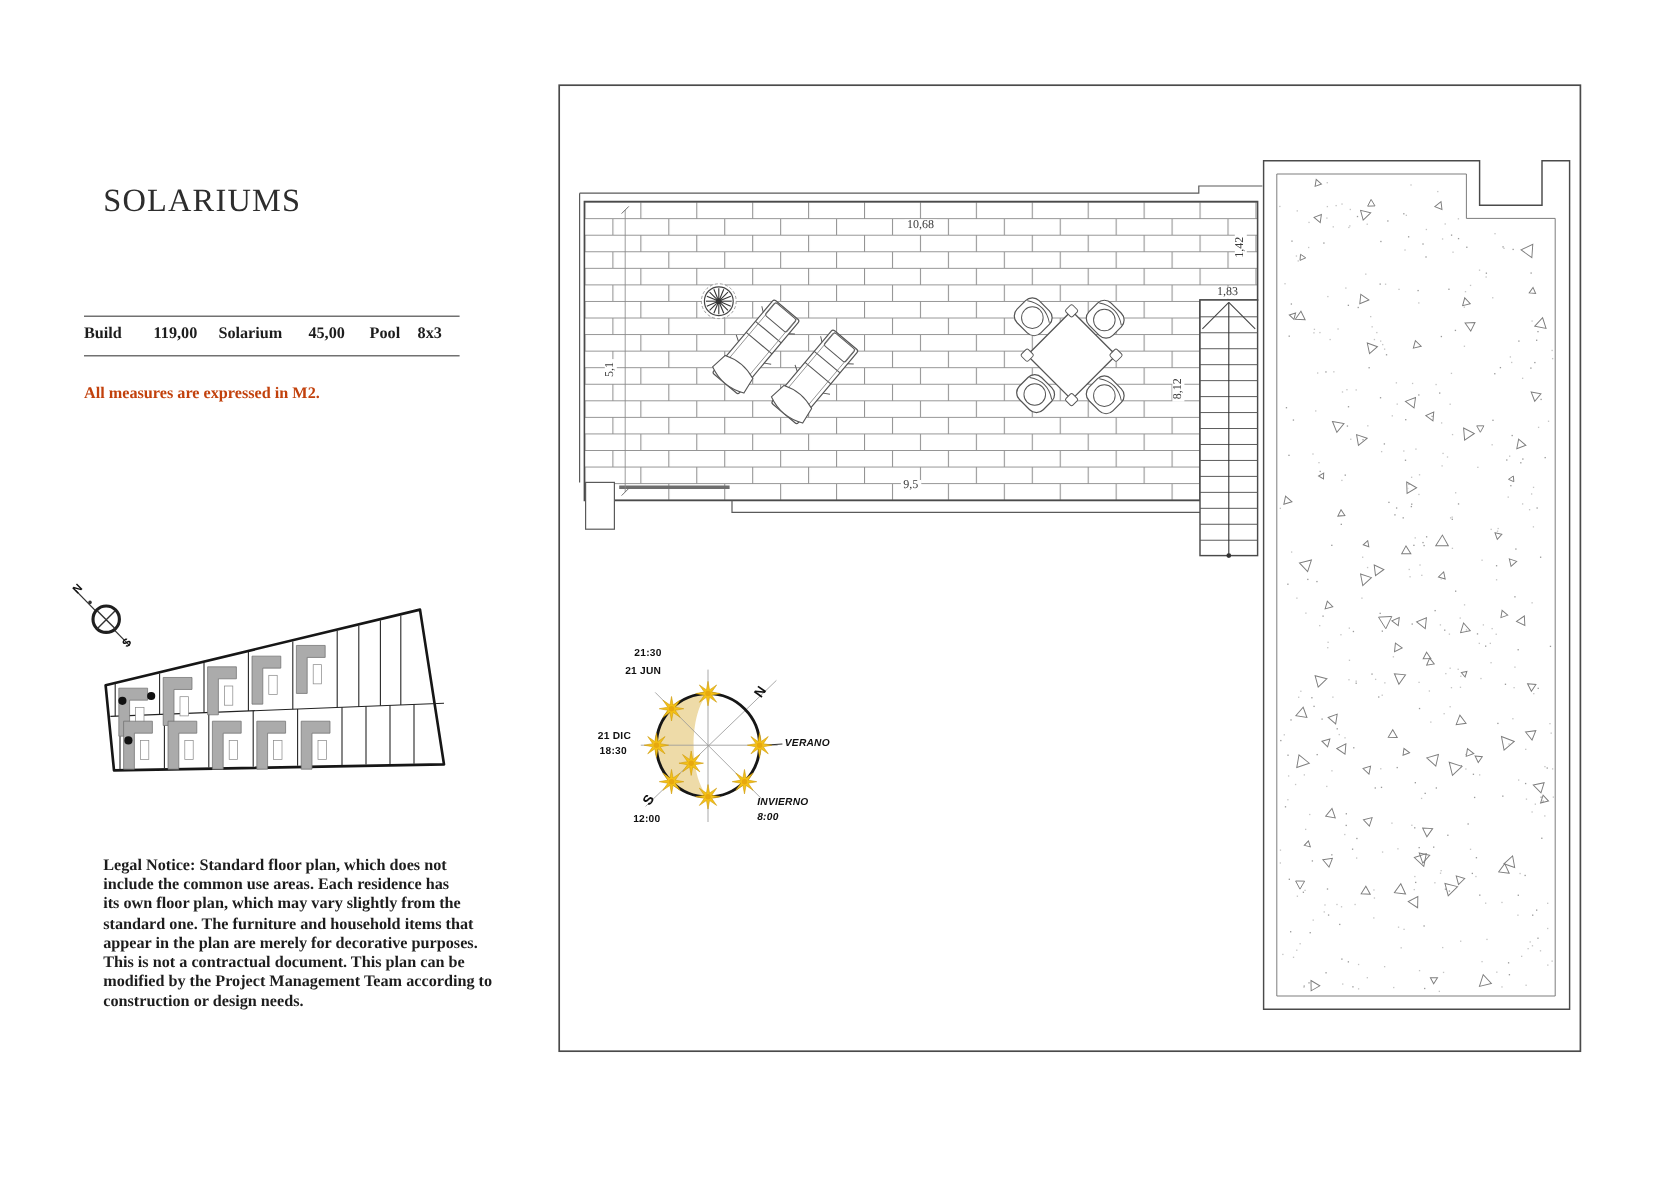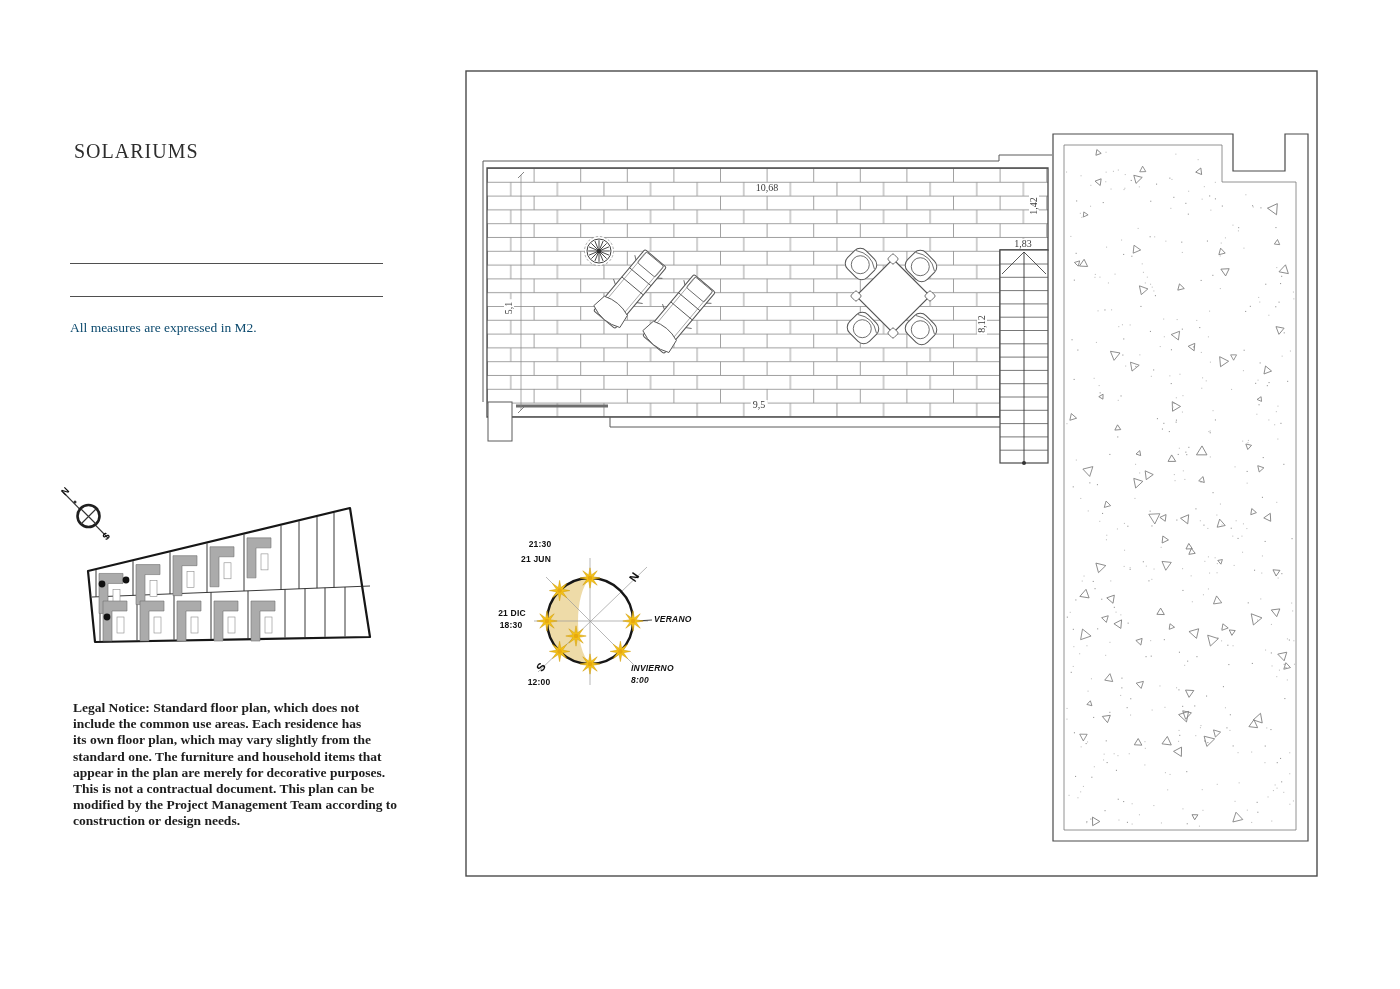--- a/index.html
+++ b/index.html
@@ -1,25 +1,25 @@
 <!DOCTYPE html>
 <html><head>
 <meta charset="utf-8">
 <style>
   html,body{margin:0;padding:0;background:#fff;}
   .page{position:relative;width:1400px;height:989px;background:#ffffff;overflow:hidden;
         font-family:"Liberation Serif",serif;}
-  .title{position:absolute;left:70px;top:136px;margin:4px;font-size:20px;font-weight:500;
+  .title{position:absolute;left:70px;top:136px;margin:16px;font-size:27px;font-weight:500;
          letter-spacing:1px;color:#2d2d2d;font-family:"Liberation Serif",serif;}
   .rule{position:absolute;left:70px;width:313px;height:0;border-top:1.6px solid #4f4f4f;}
   .summary{position:absolute;left:70px;top:270px;width:320px;height:20px;
            font-size:13.5px;font-weight:700;color:#1d1d1d;}
   .summary span{position:absolute;top:0;white-space:nowrap;}
-  .note{position:absolute;left:70px;top:320px;margin:0;font-size:13.5px;font-weight:400;color:#0c4a6e;}
-  .legal{position:absolute;left:70px;top:697px;width:360px;margin:3px;font-size:13.5px;
+  .note{position:absolute;left:70px;top:320px;margin:0;font-size:13.5px;font-weight:700;color:#c2410c;}
+  .legal{position:absolute;left:70px;top:697px;width:360px;margin:16px;font-size:13.5px;
          font-weight:700;color:#1d1d1d;line-height:16.2px;white-space:pre-line;}
   #gfx{position:absolute;left:0;top:0;}
   .dim{position:absolute;font:10px "Liberation Serif",serif;color:#3a3a3a;background:#fff;
        line-height:1;padding:0 2px;white-space:nowrap;transform:translate(-50%,-50%);}
   .dim.rot{transform:translate(-50%,-50%) rotate(-90deg);}
   .sunlabel{position:absolute;font:bold 8.5px "Liberation Sans",sans-serif;color:#101010;
        white-space:nowrap;transform:translate(-50%,-50%);letter-spacing:.2px;text-align:center;}
   .sunlabel.la{transform:translate(0,-50%);font-style:italic;}
   .nslabel{position:absolute;font:bold 11.5px "Liberation Sans",sans-serif;color:#101010;
        transform:translate(-50%,-50%) rotate(-55deg);}
@@ -740,20 +740,28 @@
         </g>
         <g>
           <polygon points="576.0,625.8 577.3,632.9 583.2,628.8 579.1,634.7 586.2,636.0 579.1,637.3 583.2,643.2 577.3,639.1 576.0,646.2 574.7,639.1 568.8,643.2 572.9,637.3 565.8,636.0 572.9,634.7 568.8,628.8 574.7,632.9" fill="#f4c117" stroke="#cf9a0b" stroke-width="0.5"></polygon>
           <circle cx="576" cy="636" r="2.3" fill="#e7a90e"></circle>
         </g>
       </g>
     </svg>
 
   <h1 class="title">SOLARIUMS</h1>
   <div class="rule" style="top:263px"></div>
+  <div class="summary">
+    <span style="left:0">Build</span>
+    <span style="left:58px">119,00</span>
+    <span style="left:112px">Solarium</span>
+    <span style="left:187px">45,00</span>
+    <span style="left:238px">Pool</span>
+    <span style="left:278px">8x3</span>
+  </div>
   <div class="rule" style="top:296px"></div>
   <p class="note">All measures are expressed in M2.</p>
   <p class="legal">Legal Notice: Standard floor plan, which does not
 include the common use areas. Each residence has
 its own floor plan, which may vary slightly from the
 standard one. The furniture and household items that
 appear in the plan are merely for decorative purposes.
 This is not a contractual document. This plan can be
 modified by the Project Management Team according to
 construction or design needs.</p>

